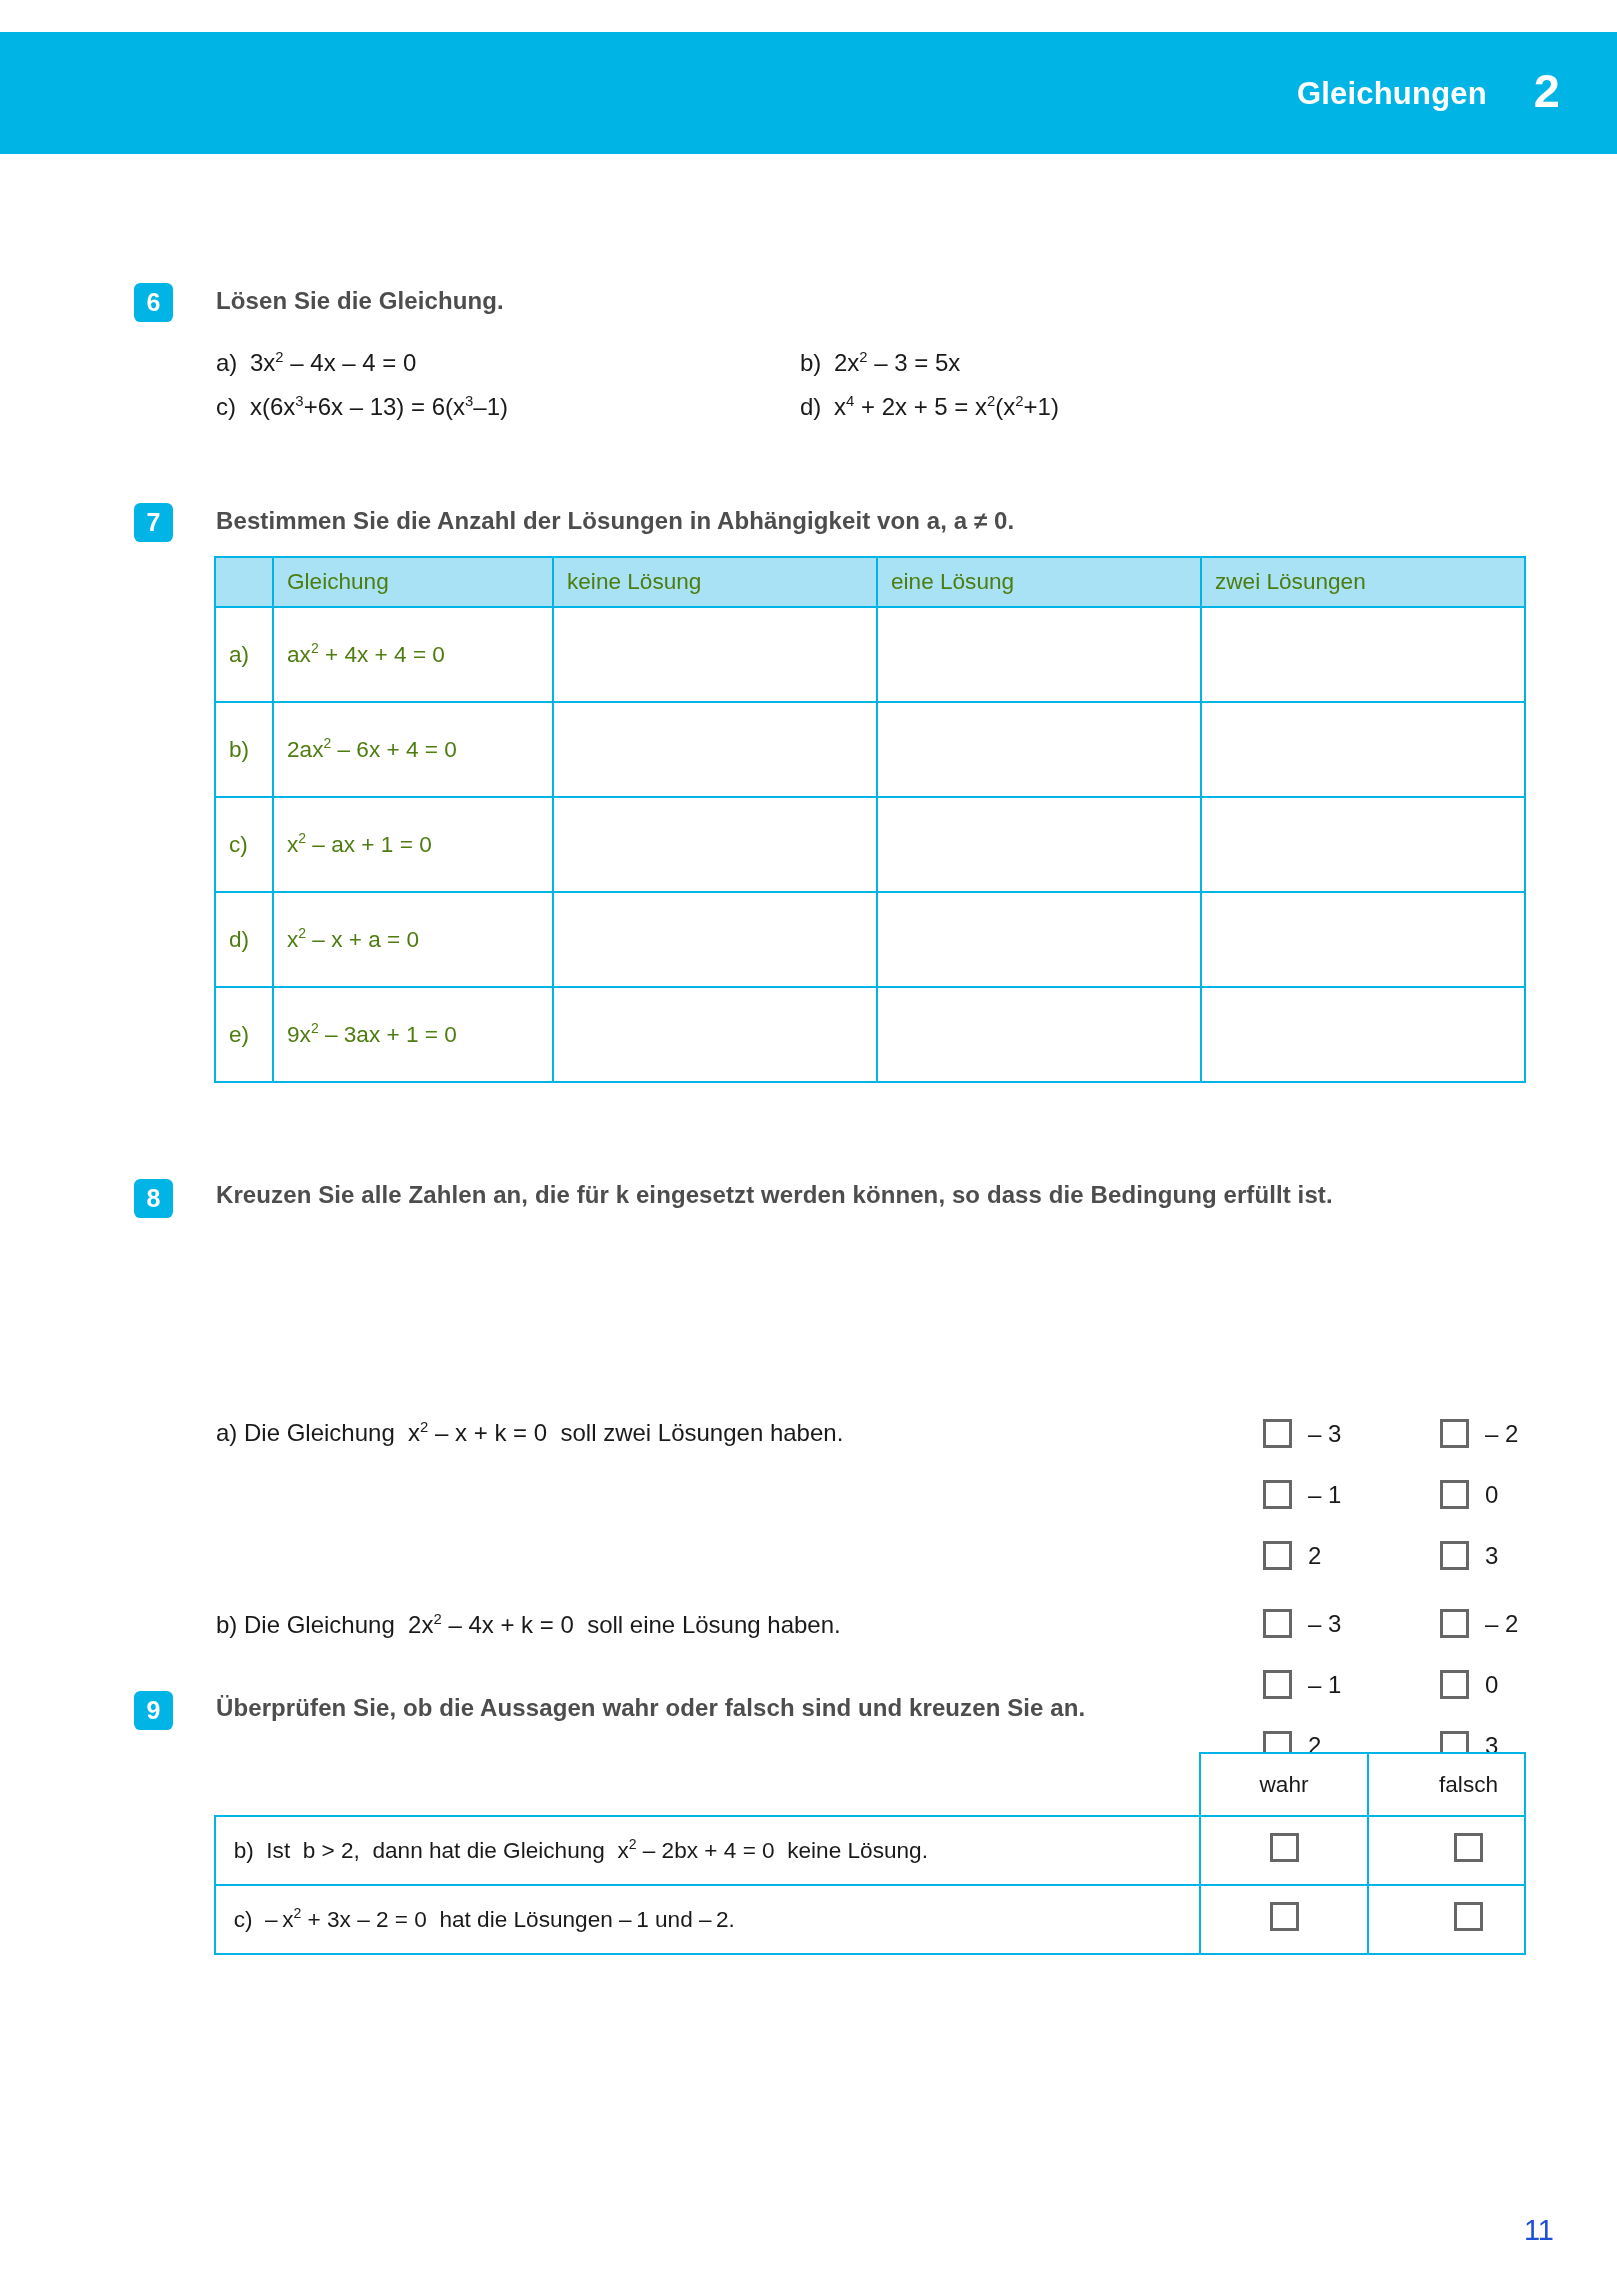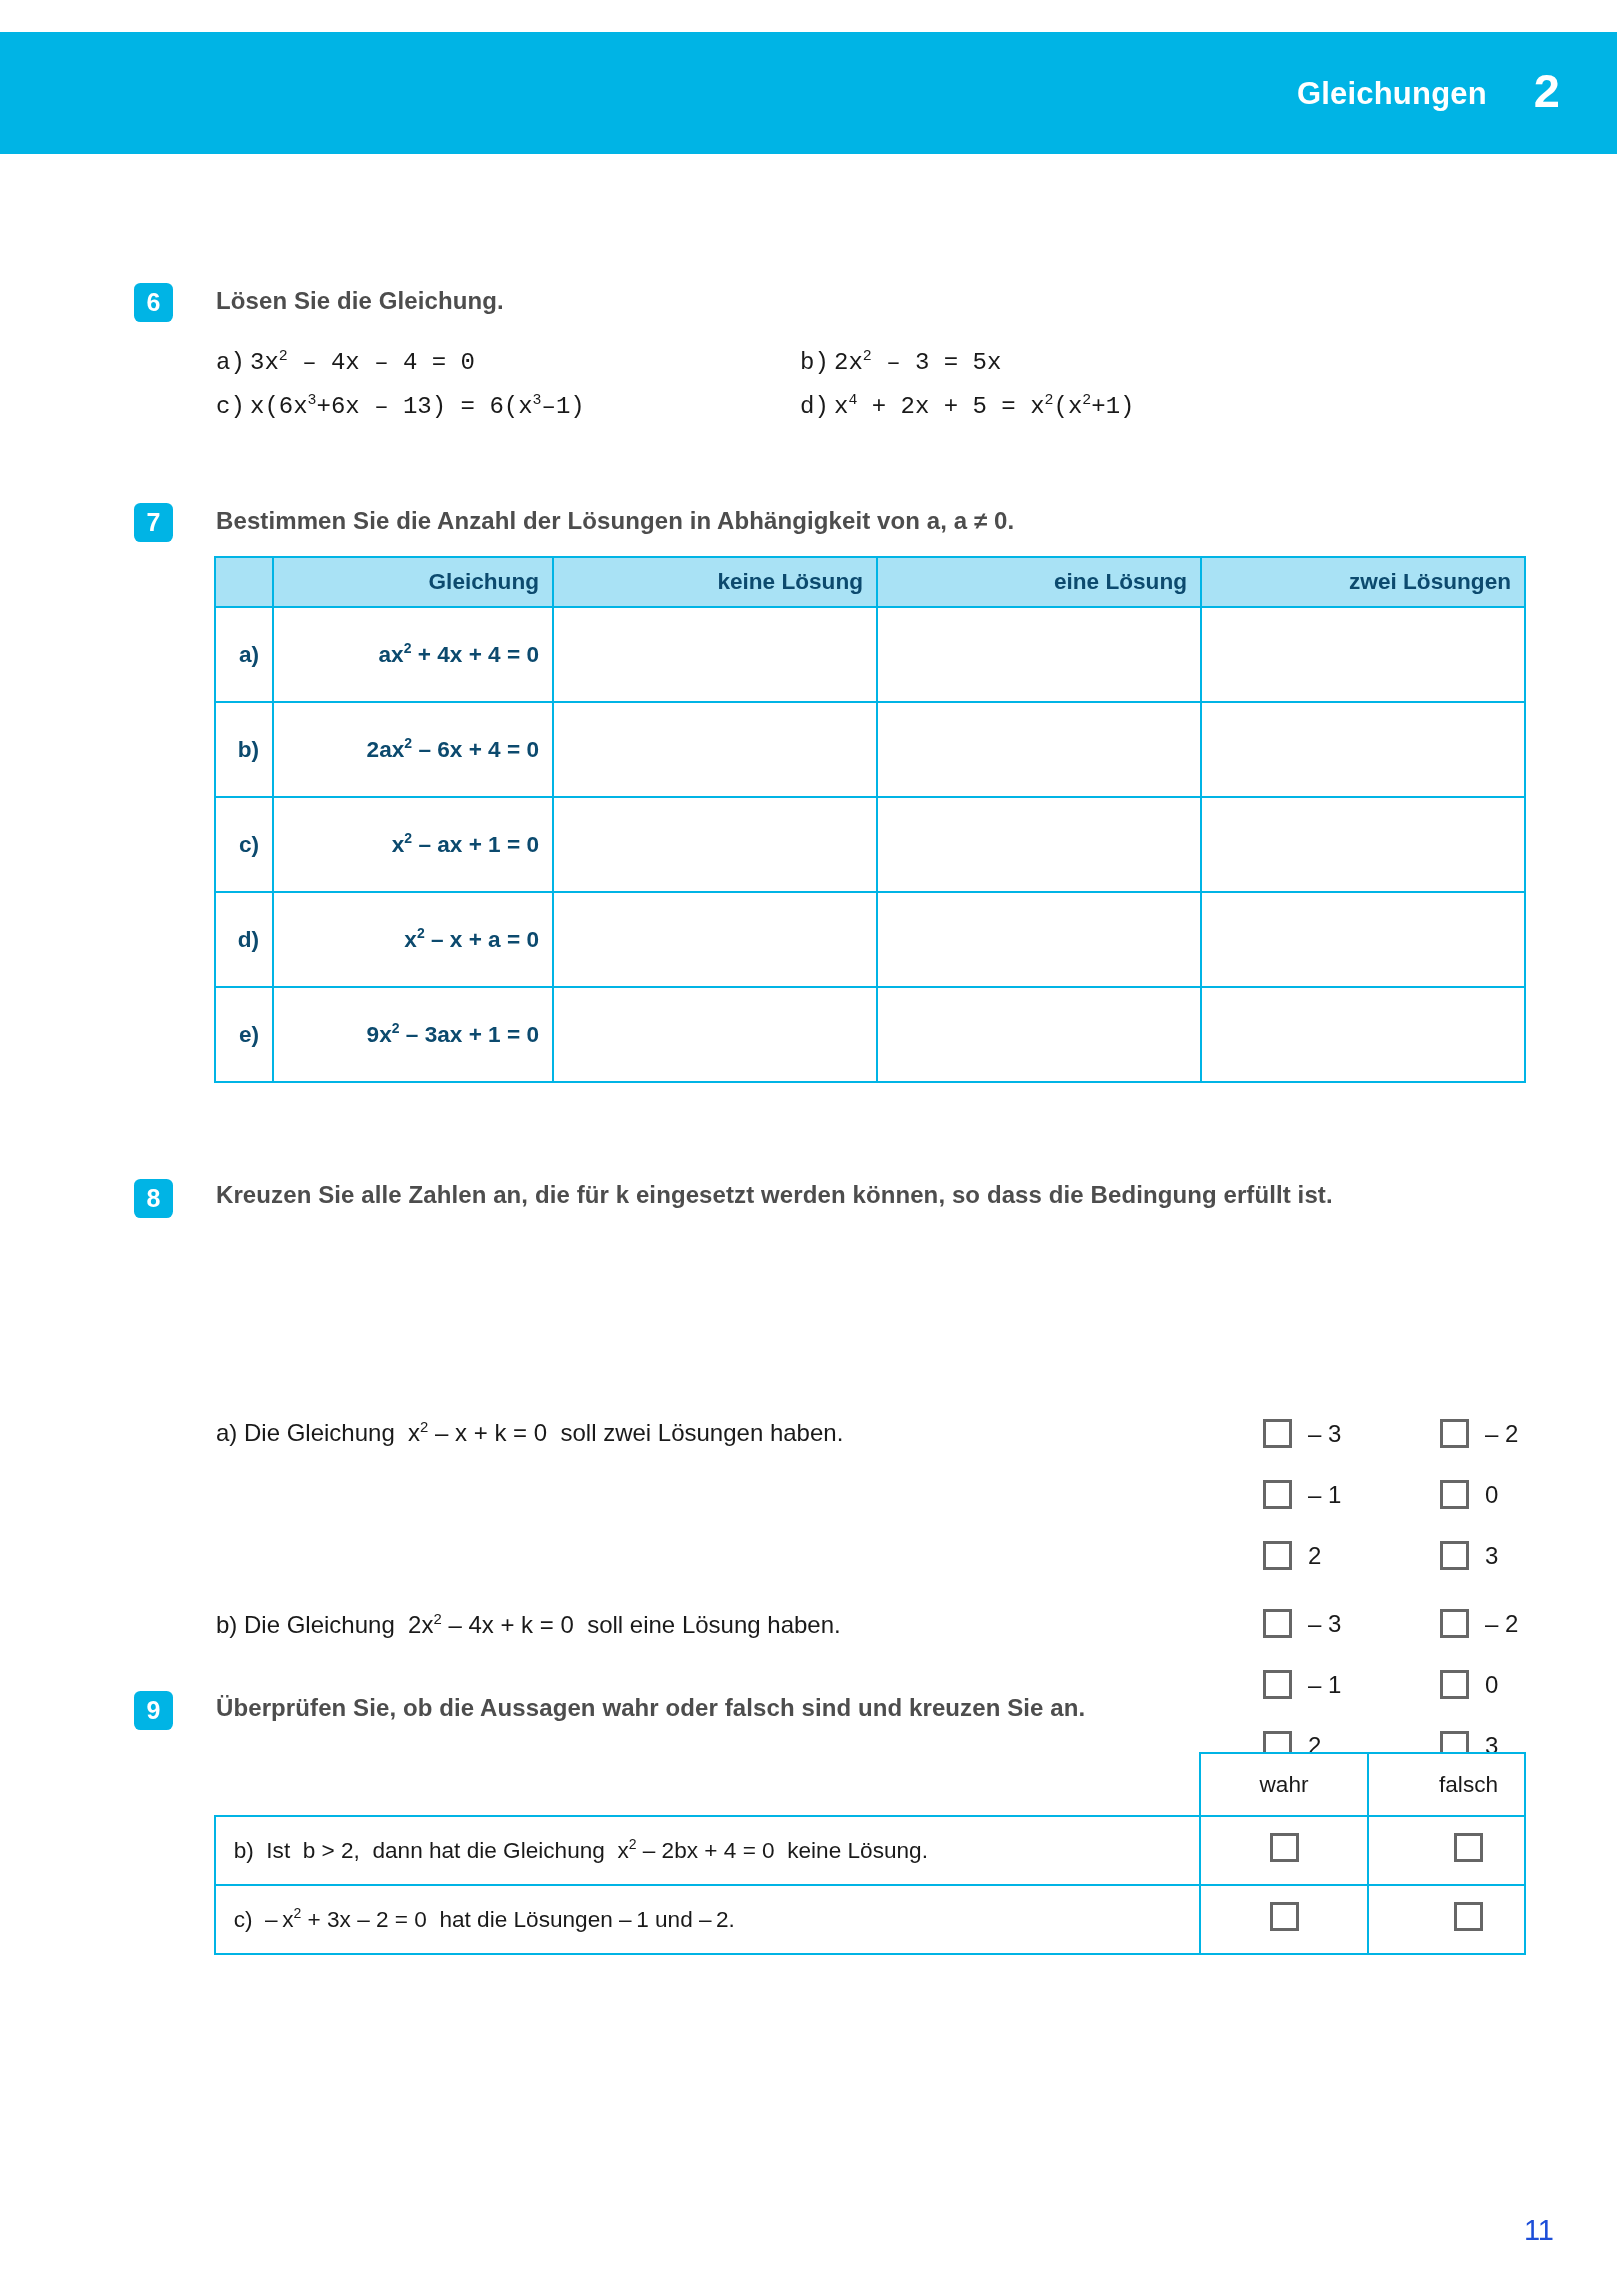--- a/index.html
+++ b/index.html
@@ -91,42 +91,42 @@
   
   #ex6 .ex-badge { left: 134px; top: 11.3px; }
   #ex6 .ex-title { position: absolute; left: 216px; top: 13px; }
   .eq-grid {
     position: absolute;
     left: 216px;
     top: 74px;
     width: 1168px;
   }
   .eq-row { display: flex; margin-bottom: 10.5px; }
-  .eq-cell { width: 588px; font-family: Liberation Mono, monospace; }
+  .eq-cell { width: 588px; }
   .eq-label { display: inline-block; min-width: 34px; }
 
   
   #ex7 .ex-badge { left: 134px; top: 3.2px; }
   #ex7 .ex-title { position: absolute; left: 216px; top: 4.8px; }
 
   .tbl7 {
     position: absolute;
     left: 214px;
     top: 56px;
     width: 1312px;
     border-collapse: collapse;
     table-layout: fixed;
   }
   .tbl7 td, .tbl7 th {
     border: 2.4px solid #00b4e5;
     padding: 0 13px;
     font-size: 22.6px;
-    color: #0c4a6e;
-    font-weight: bold;
-    text-align: right;
+    color: #4d7c0f;
+    font-weight: normal;
+    text-align: left;
     vertical-align: middle;
   }
   .tbl7 thead th {
     background: #a9e2f5;
     height: 50px;
     font-size: 22.6px;
   }
   .tbl7 tbody td { height: 95px; }
   .c-idx { width: 58px; text-align: left; padding-left: 14.5px; }
   .c-eq  { width: 280px; }

